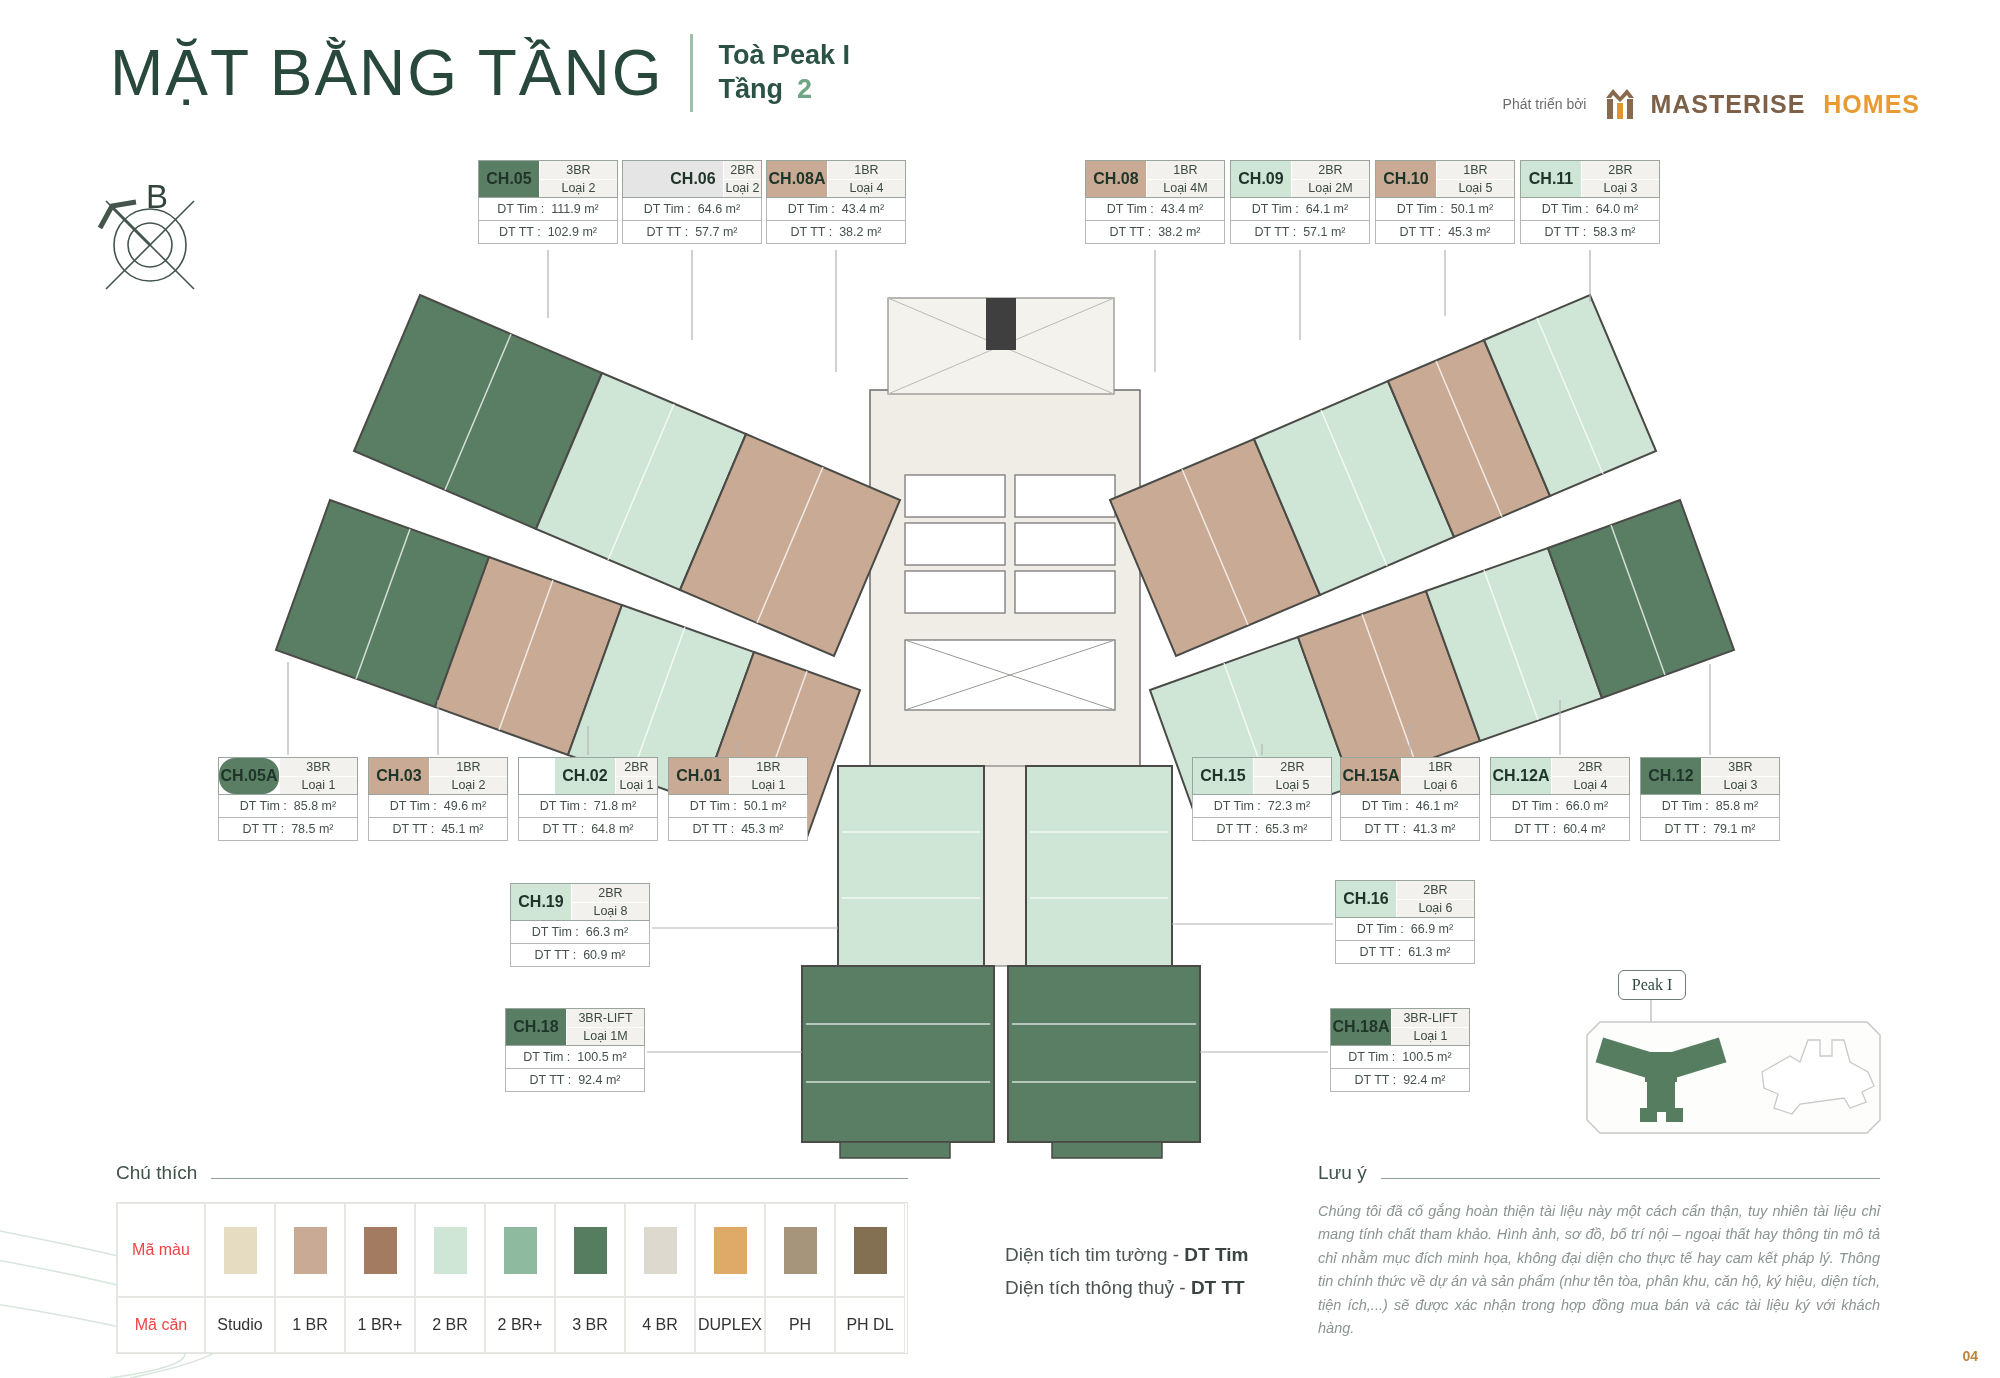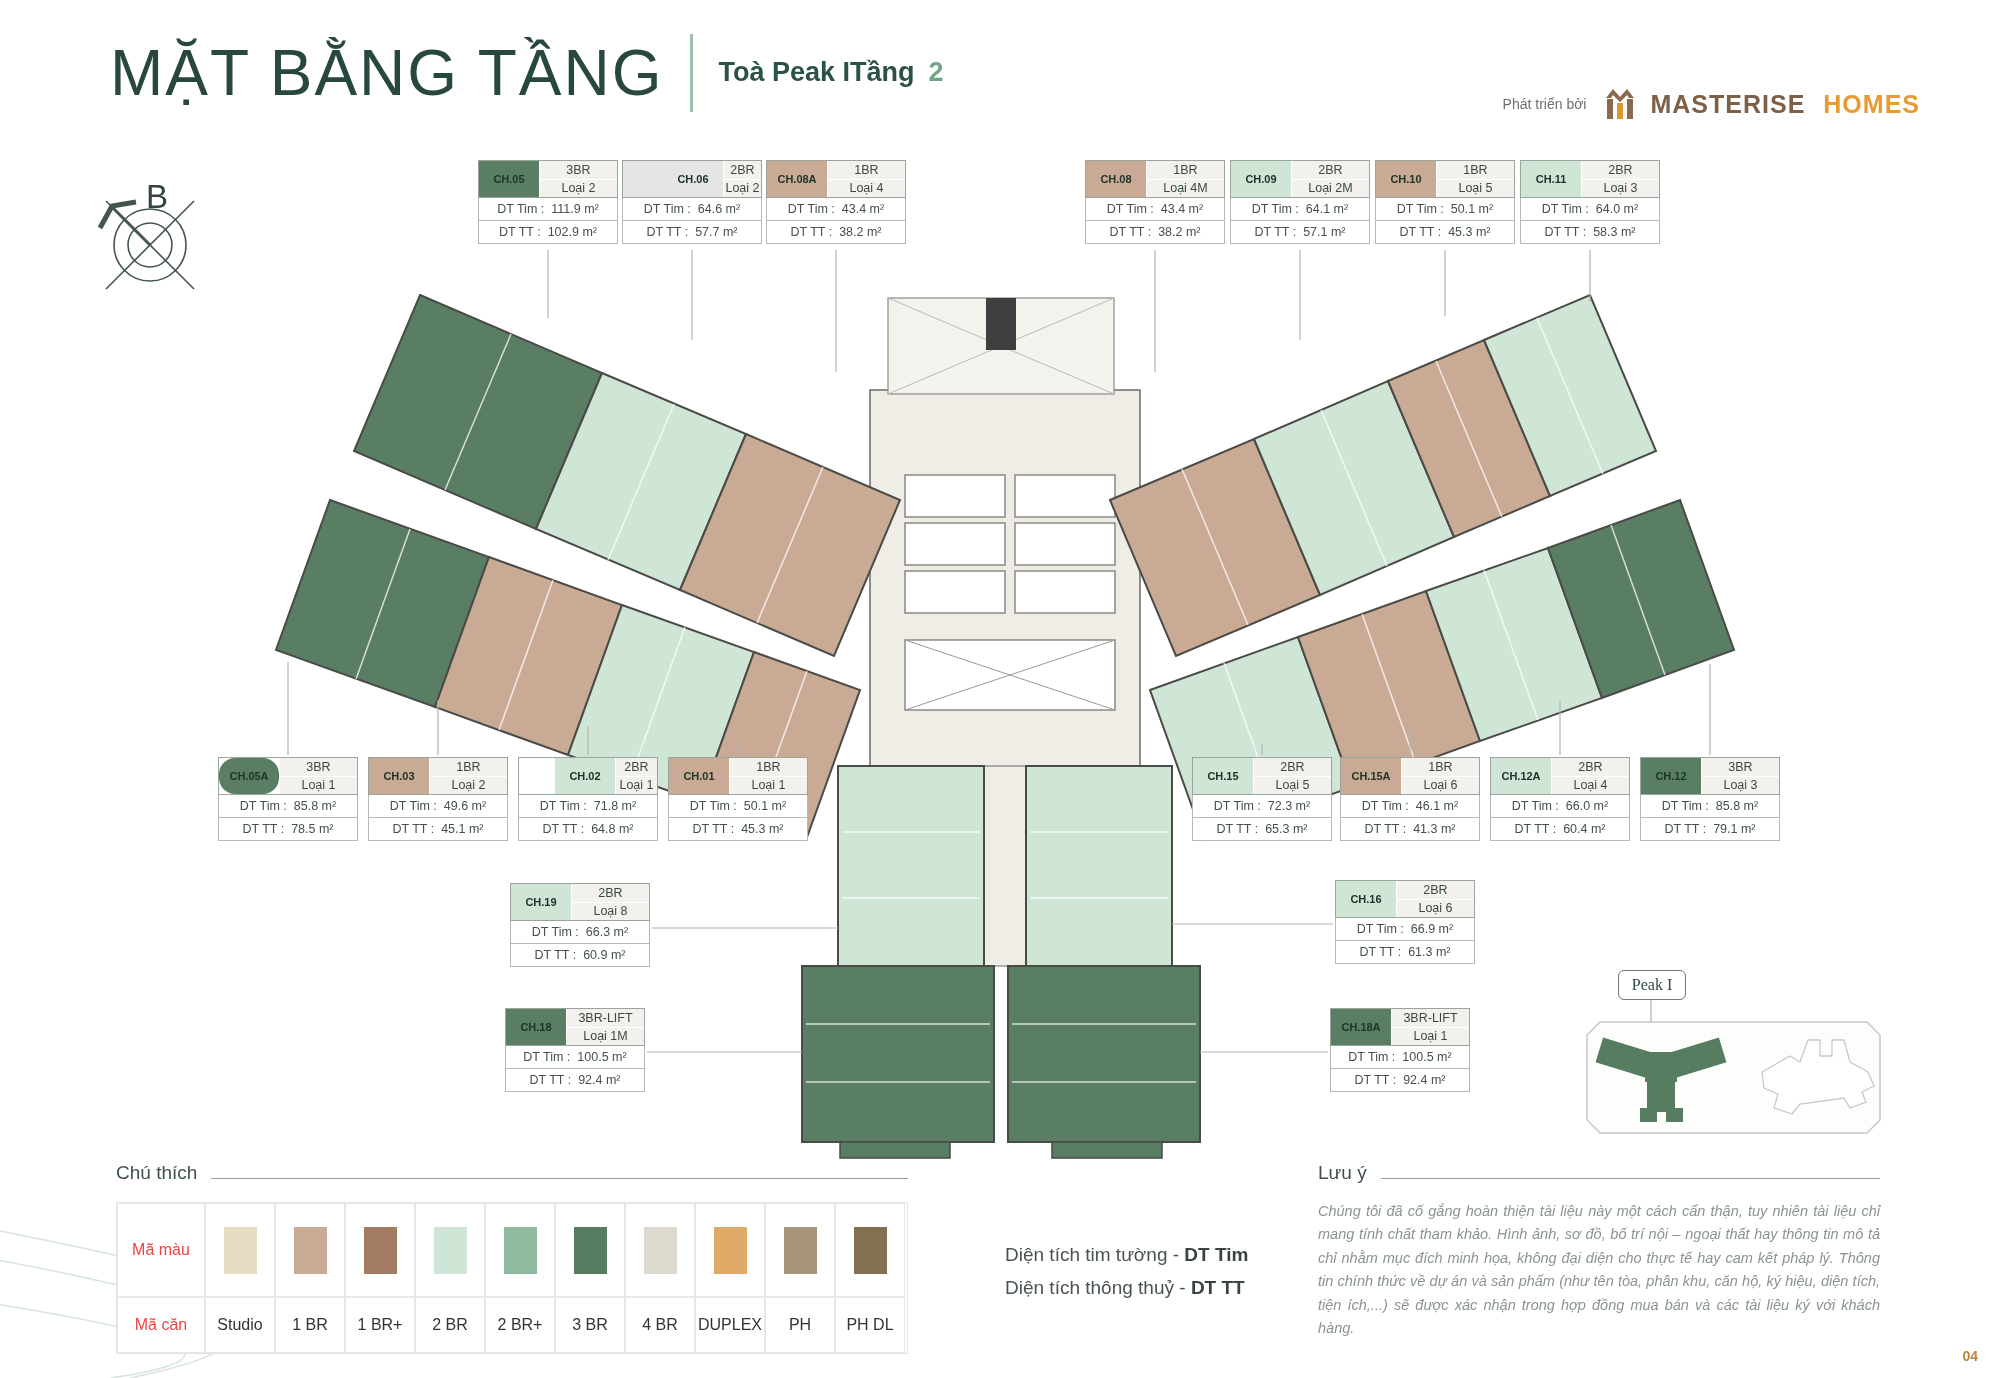--- a/index.html
+++ b/index.html
@@ -3,33 +3,33 @@
 <meta charset="utf-8">
 <style>
   html,body{margin:0;padding:0;background:#e8e8e8}
   .page{position:relative;width:2000px;height:1378px;background:#ffffff;overflow:hidden;
         font-family:"Liberation Sans",sans-serif;color:#3b4a41}
   svg.planlayer{position:absolute;left:0;top:0;z-index:1}
   
   .header{position:absolute;left:110px;top:34px;display:flex;align-items:center;gap:26px;z-index:3}
   .title{font-size:64px;font-weight:300;letter-spacing:2px;color:#28483b;white-space:nowrap}
   .subtitle-divider{width:3px;height:78px;background:#9dc0ab}
-  .subtitle{display:flex;flex-direction:row;justify-content:center;line-height:1.25}
+  .subtitle{display:flex;flex-direction:column;justify-content:center;line-height:1.25}
   .subtitle .l1{font-size:27px;font-weight:bold;color:#2c5245}
   .subtitle .l2{font-size:27px;font-weight:bold;color:#2c5245}
   .subtitle .floor-num{color:#6fa585;margin-left:14px}
   .brand{position:absolute;right:80px;top:86px;display:flex;align-items:center;gap:12px;z-index:3}
   .brand .prefix{font-size:14px;color:#6d6d6d;margin-right:4px}
   .brand .name1{font-size:25px;font-weight:bold;letter-spacing:1px;color:#7d6047}
   .brand .name2{font-size:25px;font-weight:bold;letter-spacing:1px;color:#e89a33;margin-left:6px}
   
   .unit-label{position:absolute;width:140px;z-index:2;font-size:12.5px}
   .ul-header{display:flex;border:1px solid #9aa59d;height:38px;background:#fff;box-sizing:border-box}
   .ul-code{width:60px;display:flex;align-items:center;justify-content:center;font-weight:bold;
-           font-size:11px;color:#20352a;background:#ccc}
+           font-size:16px;color:#20352a;background:#ccc}
   .ul-meta{flex:1;display:flex;flex-direction:column}
   .ul-type,.ul-variant{flex:1;display:flex;align-items:center;justify-content:center;background:#f2f1ed;
            border-left:1px solid #ffffff;color:#3b4a41}
   .ul-type{border-bottom:1px solid #ffffff}
   .ul-row{display:flex;align-items:center;justify-content:center;gap:7px;height:23px;background:#fff;
           border:1px solid #b7b7b5;border-top:none;box-sizing:border-box;color:#44524a}
   
   .legend{position:absolute;left:116px;top:1162px;width:792px;z-index:2}
   .sec-title{display:flex;align-items:flex-end;gap:14px}
   .sec-title .t{font-size:19px;color:#3f5348;white-space:nowrap}

